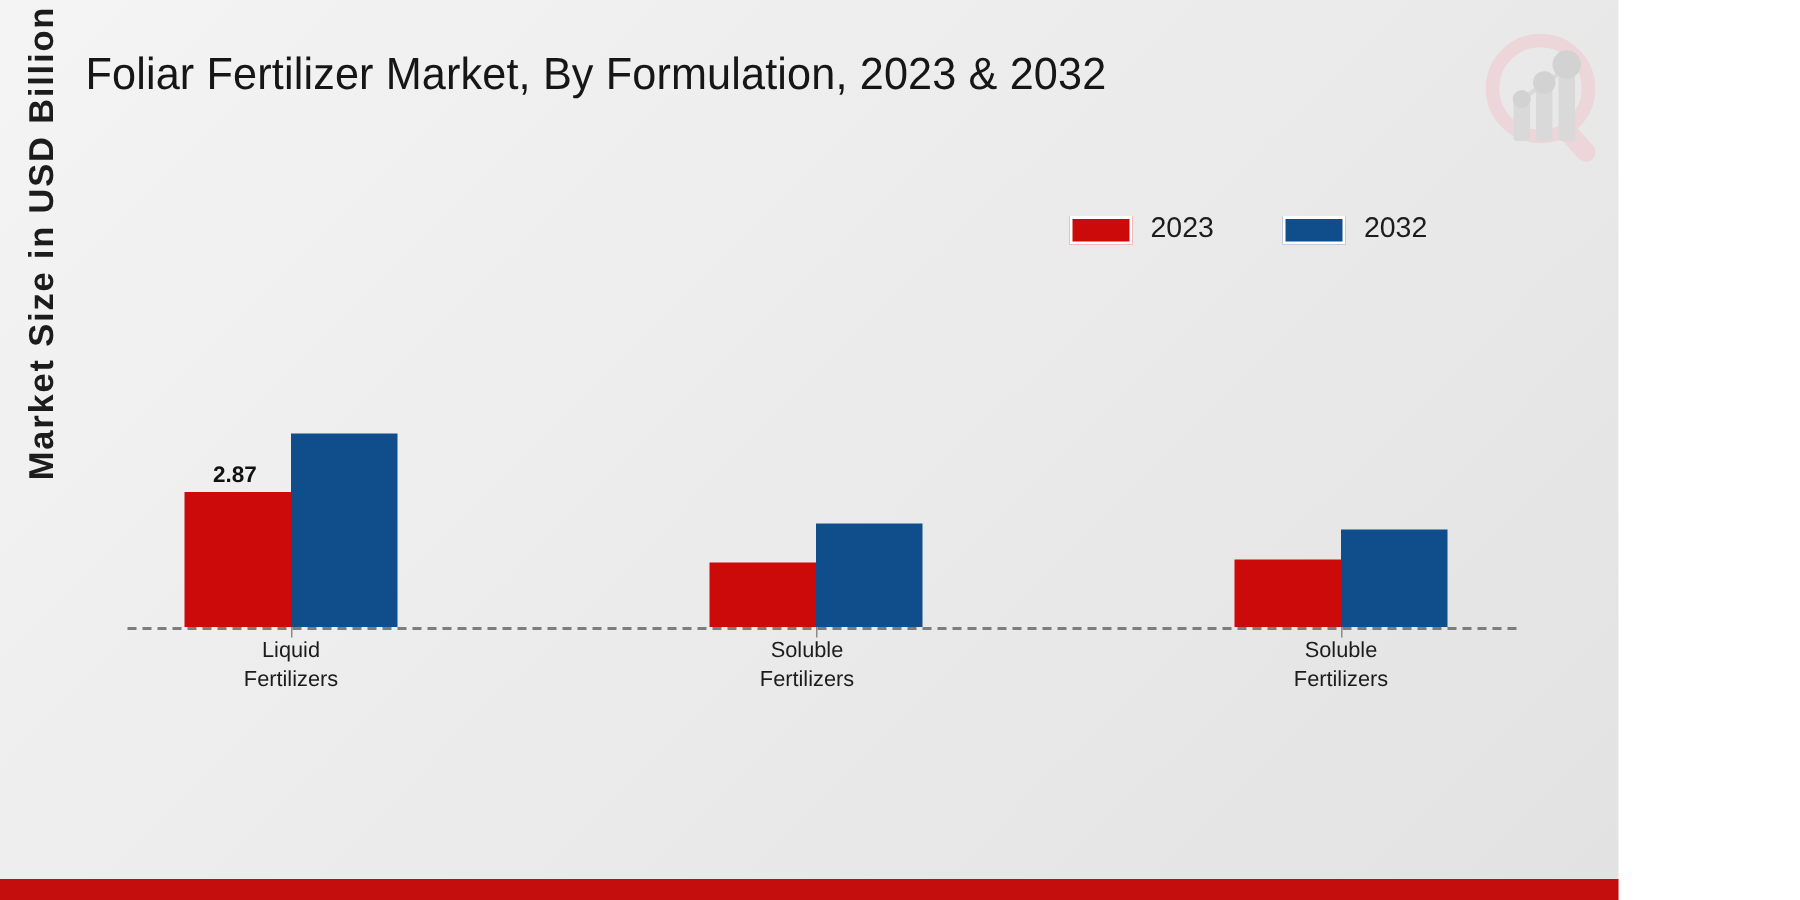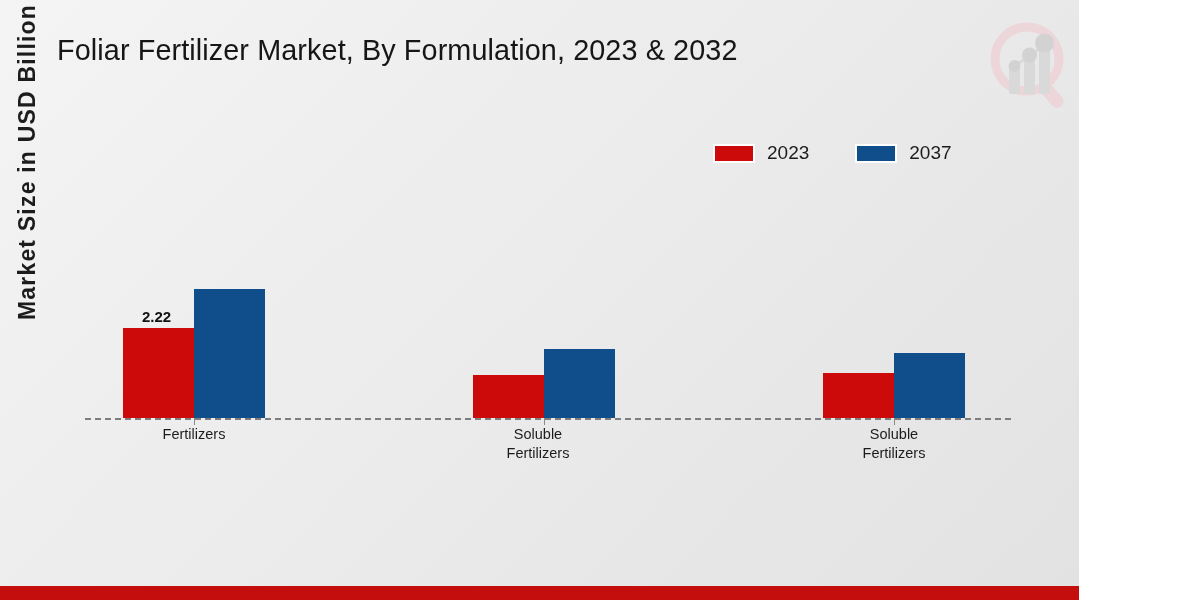--- a/index.html
+++ b/index.html
@@ -189,37 +189,38 @@
 
   <div id="y-axis-title">Market Size in USD Billion</div>
 
   <div id="legend">
     <div class="legend-item">
       <span class="legend-swatch" style="background:#cc0a0a"></span>
       <span class="legend-label">2023</span>
     </div>
     <div class="legend-item">
       <span class="legend-swatch" style="background:#0f4e8a"></span>
-      <span class="legend-label">2037</span>
+      <span class="legend-label">2032</span>
     </div>
   </div>
 
   <div id="plot">
 
     <div id="baseline"></div>
 
     <div class="group" style="left:123px">
       <div class="bars">
         <div class="bar b2023" style="height:90px"></div>
         <div class="bar b2032" style="height:129px"></div>
       </div>
-      <div class="bar-value" style="left:19px; bottom:93px">2.22</div>
+      <div class="bar-value" style="left:19px; bottom:93px">2.87</div>
     </div>
     <div class="tick" style="left:194px"></div>
     <div class="cat-label" style="left:94px">
+      <span>Liquid</span>
       <span>Fertilizers</span>
     </div>
 
     <div class="group" style="left:473px">
       <div class="bars">
         <div class="bar b2023" style="height:43px"></div>
         <div class="bar b2032" style="height:69px"></div>
       </div>
     </div>
     <div class="tick" style="left:544px"></div>

